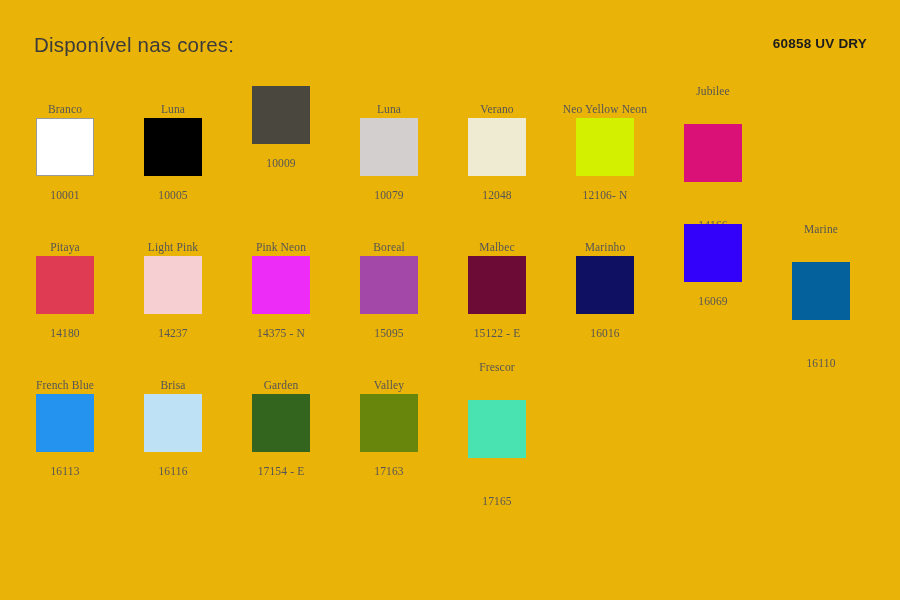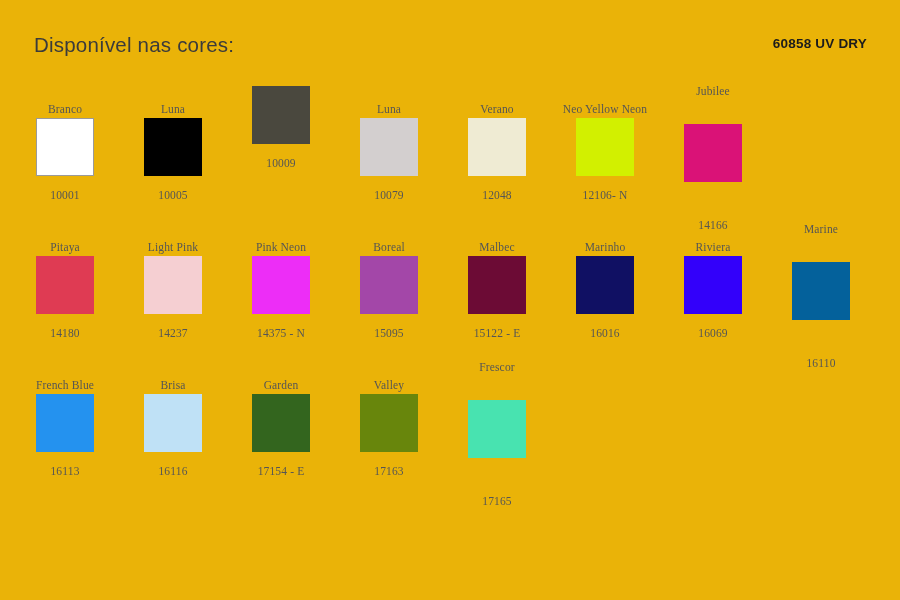--- a/index.html
+++ b/index.html
@@ -178,21 +178,20 @@
           <div class="swatch-name">Malbec</div>
           <div class="swatch-chip" style="background-color: rgb(108, 11, 53);"></div>
           <div class="swatch-code">15122 - E</div>
         </div>
         <div class="swatch-cell">
           <div class="swatch-name">Marinho</div>
           <div class="swatch-chip" style="background-color: rgb(16, 16, 99);"></div>
           <div class="swatch-code">16016</div>
         </div>
         <div class="swatch-cell">
-          <div class="swatch-name">Riviera</div>
           <div class="swatch-chip" style="background-color: rgb(51, 0, 250);"></div>
           <div class="swatch-code">16069</div>
         </div>
         <div class="swatch-cell">
           <div class="swatch-name">Marine</div>
           <div class="swatch-chip" style="background-color: rgb(4, 97, 155);"></div>
           <div class="swatch-code">16110</div>
         </div>
       </div>
       <div class="swatch-row">

